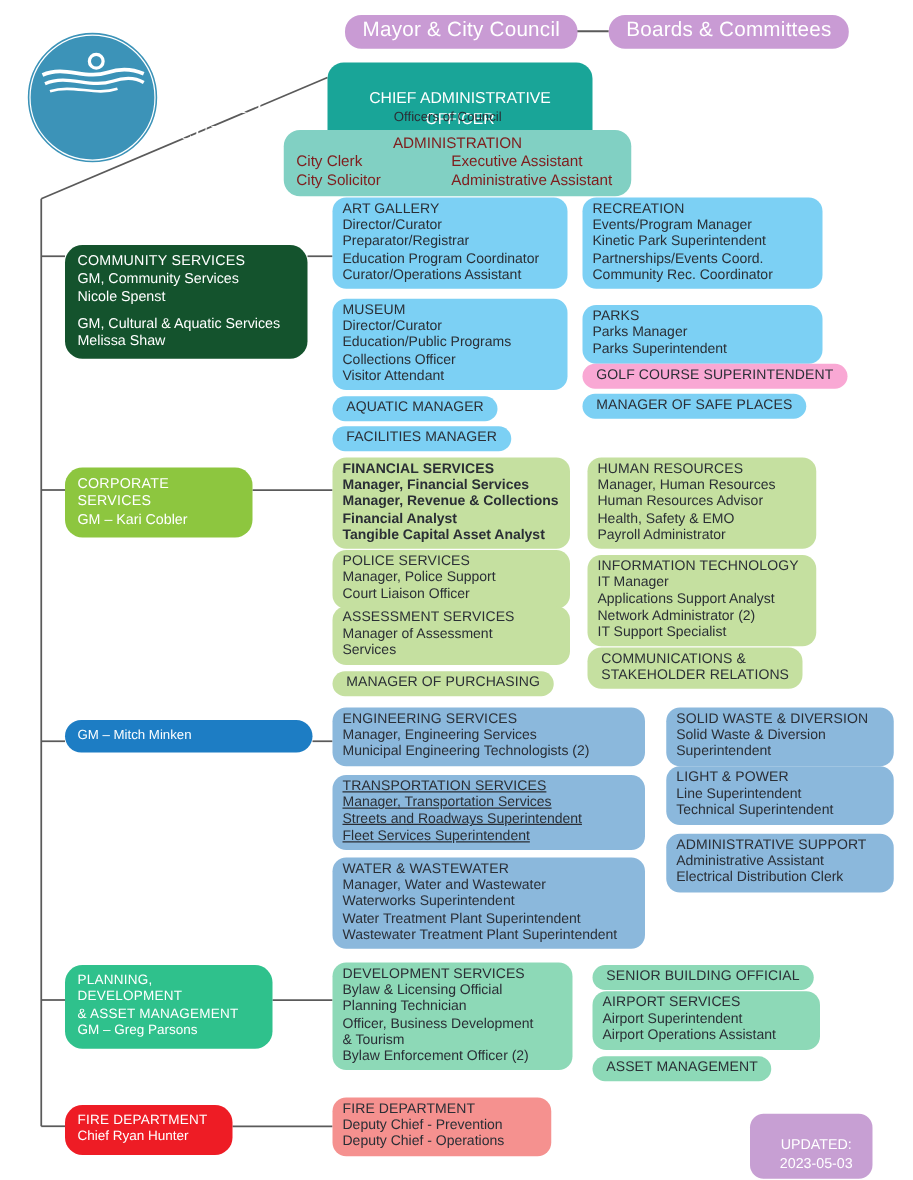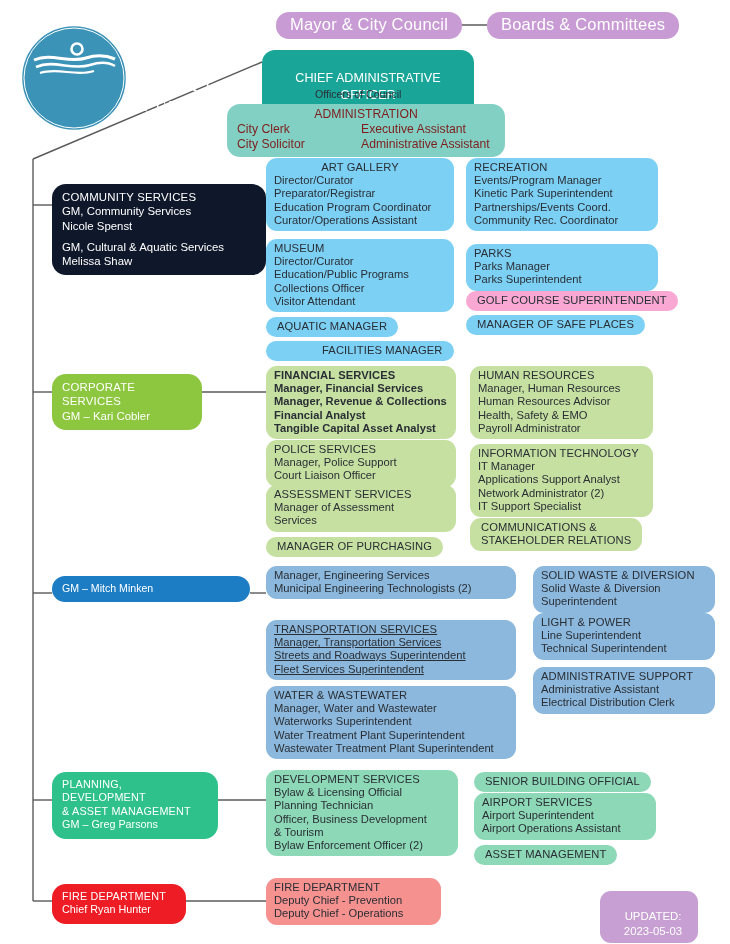--- a/index.html
+++ b/index.html
@@ -188,49 +188,49 @@
   <div class="admin-box" style="left:227px; top:104px; width:278px;">
     <span class="admin-title">ADMINISTRATION</span>
     <div class="admin-cols">
       <span class="admin-col c1" id="admin-c1">City Clerk
 City Solicitor</span>
       <span class="admin-col c2" id="admin-c2">Executive Assistant
 Administrative Assistant</span>
     </div>
   </div>
 
-  <div class="div-box" style="left:52px; top:184px; width:214px; background:#0f172a;" id="div-community"><span class="dtitle" style="white-space: pre-line;">COMMUNITY SERVICES</span><span class="dsub">GM, Community Services</span><span class="dsub">Nicole Spenst</span><span class="dgap"></span><span class="dsub">GM, Cultural &amp; Aquatic Services</span><span class="dsub">Melissa Shaw</span></div>
+  <div class="div-box" style="left:52px; top:196px; width:194px; background:#14532d;" id="div-community"><span class="dtitle" style="white-space: pre-line;">COMMUNITY SERVICES</span><span class="dsub">GM, Community Services</span><span class="dsub">Nicole Spenst</span><span class="dgap"></span><span class="dsub">GM, Cultural &amp; Aquatic Services</span><span class="dsub">Melissa Shaw</span></div>
 
   <div class="div-box" style="left:52px; top:374px; width:150px; background:#8DC63F;" id="div-corporate"><span class="dtitle" style="white-space: pre-line;">CORPORATE SERVICES</span><span class="dsub">GM – Kari Cobler</span></div>
 
   <div class="div-box" style="left:52px; top:576px; width:198px; background:#1D7DC4; font-size:10.6px;" id="div-infrastructure"><span class="dsub">GM – Mitch Minken</span></div>
 
   <div class="div-box" style="left:52px; top:772px; width:166px; background:#2FC18C; font-size:10.8px;" id="div-planning"><span class="dtitle" style="white-space: pre-line;">PLANNING, DEVELOPMENT
 &amp; ASSET MANAGEMENT</span><span class="dsub">GM – Greg Parsons</span></div>
 
   <div class="div-box" style="left:52px; top:884px; width:134px; background:#EE1C25; font-size:10.8px;" id="div-fire"><span class="dtitle" style="white-space: pre-line;">FIRE DEPARTMENT</span><span class="dsub">Chief Ryan Hunter</span></div>
 
   <div id="children-layer">
-      <div class="box" style="left: 266px; top: 158px; background: rgb(124, 208, 244); width: 188px;"><span class="hd" style="white-space: pre-line; text-align: center;">ART GALLERY</span><span class="ln">Director/Curator</span><span class="ln">Preparator/Registrar</span><span class="ln">Education Program Coordinator</span><span class="ln">Curator/Operations Assistant</span></div>
+      <div class="box" style="left: 266px; top: 158px; background: rgb(124, 208, 244); width: 188px;"><span class="hd" style="white-space: pre-line;">ART GALLERY</span><span class="ln">Director/Curator</span><span class="ln">Preparator/Registrar</span><span class="ln">Education Program Coordinator</span><span class="ln">Curator/Operations Assistant</span></div>
       <div class="box" style="left: 266px; top: 239px; background: rgb(124, 208, 244); width: 188px;"><span class="hd" style="white-space: pre-line;">MUSEUM</span><span class="ln">Director/Curator</span><span class="ln">Education/Public Programs</span><span class="ln">Collections Officer</span><span class="ln">Visitor Attendant</span></div>
       <div class="box pill" style="left: 266px; top: 317px; background: rgb(124, 208, 244);"><span class="hd" style="white-space: pre-line;">AQUATIC MANAGER</span></div>
-      <div class="box pill" style="left: 266px; top: 341px; background: rgb(124, 208, 244);"><span class="hd" style="white-space: pre-line; margin-left: 45px;">FACILITIES MANAGER</span></div>
+      <div class="box pill" style="left: 266px; top: 341px; background: rgb(124, 208, 244);"><span class="hd" style="white-space: pre-line;">FACILITIES MANAGER</span></div>
       <div class="box" style="left: 466px; top: 158px; background: rgb(124, 208, 244); width: 192px;"><span class="hd" style="white-space: pre-line;">RECREATION</span><span class="ln">Events/Program Manager</span><span class="ln">Kinetic Park Superintendent</span><span class="ln">Partnerships/Events Coord.</span><span class="ln">Community Rec. Coordinator</span></div>
       <div class="box" style="left: 466px; top: 244px; background: rgb(124, 208, 244); width: 192px;"><span class="hd" style="white-space: pre-line;">PARKS</span><span class="ln">Parks Manager</span><span class="ln">Parks Superintendent</span></div>
       <div class="box pill" style="left: 466px; top: 291px; background: #f9a8d4;"><span class="hd" style="white-space: pre-line;">GOLF COURSE SUPERINTENDENT</span></div>
       <div class="box pill" style="left: 466px; top: 315px; background: rgb(124, 208, 244);"><span class="hd" style="white-space: pre-line;">MANAGER OF SAFE PLACES</span></div>
       <div class="box" style="left: 266px; top: 366px; background: rgb(197, 224, 160); width: 190px; font-weight: bold;"><span class="hd" style="white-space: pre-line;">FINANCIAL SERVICES</span><span class="ln">Manager, Financial Services</span><span class="ln">Manager, Revenue &amp; Collections</span><span class="ln">Financial Analyst</span><span class="ln">Tangible Capital Asset Analyst</span></div>
       <div class="box" style="left: 266px; top: 440px; background: rgb(197, 224, 160); width: 190px;"><span class="hd" style="white-space: pre-line;">POLICE SERVICES</span><span class="ln">Manager, Police Support</span><span class="ln">Court Liaison Officer</span></div>
       <div class="box" style="left: 266px; top: 485px; background: rgb(197, 224, 160); width: 190px;"><span class="hd" style="white-space: pre-line;">ASSESSMENT SERVICES</span><span class="ln">Manager of Assessment</span><span class="ln">Services</span></div>
       <div class="box pill" style="left: 266px; top: 537px; background: rgb(197, 224, 160);"><span class="hd" style="white-space: pre-line;">MANAGER OF PURCHASING</span></div>
       <div class="box" style="left: 470px; top: 366px; background: rgb(197, 224, 160); width: 183px;"><span class="hd" style="white-space: pre-line;">HUMAN RESOURCES</span><span class="ln">Manager, Human Resources</span><span class="ln">Human Resources Advisor</span><span class="ln">Health, Safety &amp; EMO</span><span class="ln">Payroll Administrator</span></div>
       <div class="box" style="left: 470px; top: 444px; background: rgb(197, 224, 160); width: 183px;"><span class="hd" style="white-space: pre-line;">INFORMATION TECHNOLOGY</span><span class="ln">IT Manager</span><span class="ln">Applications Support Analyst</span><span class="ln">Network Administrator (2)</span><span class="ln">IT Support Specialist</span></div>
       <div class="box pill" style="left: 470px; top: 518px; background: rgb(197, 224, 160);"><span class="hd" style="white-space: pre-line;">COMMUNICATIONS &amp;
 STAKEHOLDER RELATIONS</span></div>
-      <div class="box" style="left: 266px; top: 566px; background: rgb(139, 184, 220); width: 250px;"><span class="ln">Manager, Engineering Services</span><span class="ln">Municipal Engineering Technologists (2)</span></div>
+      <div class="box" style="left: 266px; top: 566px; background: rgb(139, 184, 220); width: 250px;"><span class="hd" style="white-space: pre-line;">ENGINEERING SERVICES</span><span class="ln">Manager, Engineering Services</span><span class="ln">Municipal Engineering Technologists (2)</span></div>
       <div class="box" style="left: 266px; top: 620px; background: rgb(139, 184, 220); width: 250px; text-decoration: underline;"><span class="hd" style="white-space: pre-line;">TRANSPORTATION SERVICES</span><span class="ln">Manager, Transportation Services</span><span class="ln">Streets and Roadways Superintendent</span><span class="ln">Fleet Services Superintendent</span></div>
       <div class="box" style="left: 266px; top: 686px; background: rgb(139, 184, 220); width: 250px;"><span class="hd" style="white-space: pre-line;">WATER &amp; WASTEWATER</span><span class="ln">Manager, Water and Wastewater</span><span class="ln">Waterworks Superintendent</span><span class="ln">Water Treatment Plant Superintendent</span><span class="ln">Wastewater Treatment Plant Superintendent</span></div>
       <div class="box" style="left: 533px; top: 566px; background: rgb(139, 184, 220); width: 182px;"><span class="hd" style="white-space: pre-line;">SOLID WASTE &amp; DIVERSION</span><span class="ln">Solid Waste &amp; Diversion</span><span class="ln">Superintendent</span></div>
       <div class="box" style="left: 533px; top: 613px; background: rgb(139, 184, 220); width: 182px;"><span class="hd" style="white-space: pre-line;">LIGHT &amp; POWER</span><span class="ln">Line Superintendent</span><span class="ln">Technical Superintendent</span></div>
       <div class="box" style="left: 533px; top: 667px; background: rgb(139, 184, 220); width: 182px;"><span class="hd" style="white-space: pre-line;">ADMINISTRATIVE SUPPORT</span><span class="ln">Administrative Assistant</span><span class="ln">Electrical Distribution Clerk</span></div>
       <div class="box" style="left: 266px; top: 770px; background: rgb(141, 217, 183); width: 192px;"><span class="hd" style="white-space: pre-line;">DEVELOPMENT SERVICES</span><span class="ln">Bylaw &amp; Licensing Official</span><span class="ln">Planning Technician</span><span class="ln">Officer, Business Development</span><span class="ln">&amp; Tourism</span><span class="ln">Bylaw Enforcement Officer (2)</span></div>
       <div class="box pill" style="left: 474px; top: 772px; background: rgb(141, 217, 183);"><span class="hd" style="white-space: pre-line;">SENIOR BUILDING OFFICIAL</span></div>
       <div class="box" style="left: 474px; top: 793px; background: rgb(141, 217, 183); width: 182px;"><span class="hd" style="white-space: pre-line;">AIRPORT SERVICES</span><span class="ln">Airport Superintendent</span><span class="ln">Airport Operations Assistant</span></div>
       <div class="box pill" style="left: 474px; top: 845px; background: rgb(141, 217, 183);"><span class="hd" style="white-space: pre-line;">ASSET MANAGEMENT</span></div>
       <div class="box" style="left: 266px; top: 878px; background: rgb(245, 145, 143); width: 175px;"><span class="hd" style="white-space: pre-line;">FIRE DEPARTMENT</span><span class="ln">Deputy Chief - Prevention</span><span class="ln">Deputy Chief - Operations</span></div>

